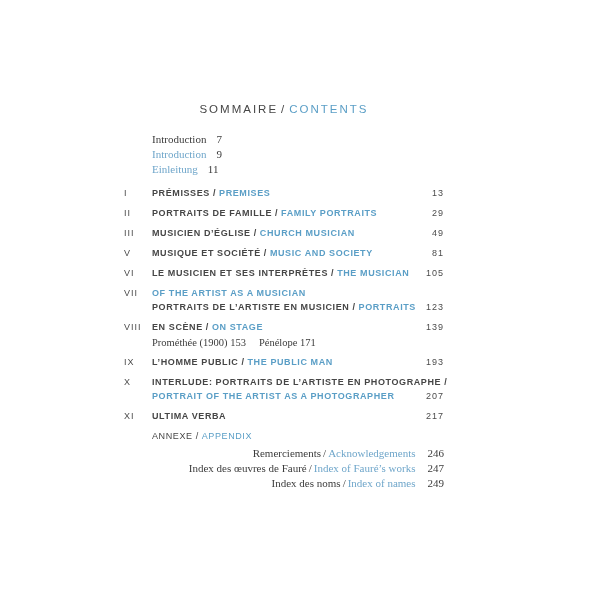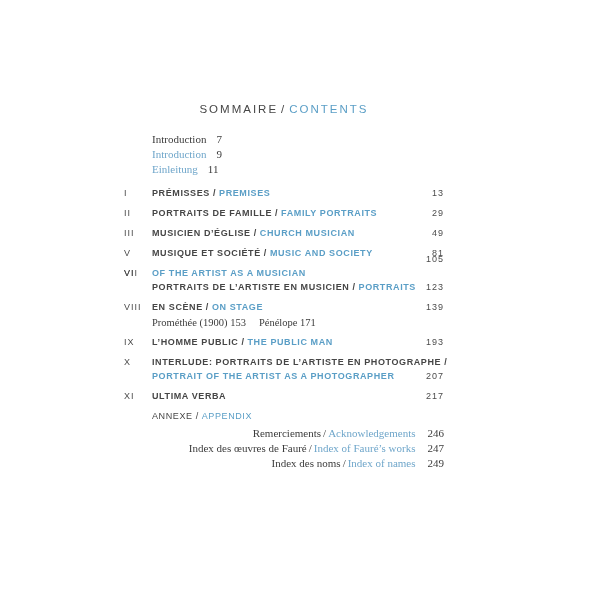--- a/index.html
+++ b/index.html
@@ -135,20 +135,21 @@
       <span class="num">V</span>
       <span class="title">
           <span class="line"><span class="dark">MUSIQUE ET SOCIÉTÉ</span><span class="sl">/</span><span class="blue">MUSIC AND SOCIETY</span></span>
         </span>
       <span class="pg">81</span>
     </div>
 
     <div class="chapter">
       <span class="num">VI</span>
       <span class="title">
+        <span class="line"><span class="dark">LE MUSICIEN ET SES INTERPRÈTES</span><span class="sl">/</span><span class="blue">THE MUSICIAN</span></span>
       </span>
       <span class="pg">105</span>
     </div>
 
     <div class="chapter">
       <span class="num">VII</span>
       <span class="title">
         <span class="line"><span class="blue">OF THE ARTIST AS A MUSICIAN</span></span>
         <span class="line"><span class="dark">PORTRAITS DE L’ARTISTE EN MUSICIEN</span><span class="sl">/</span><span class="blue">PORTRAITS</span></span>
       </span>

